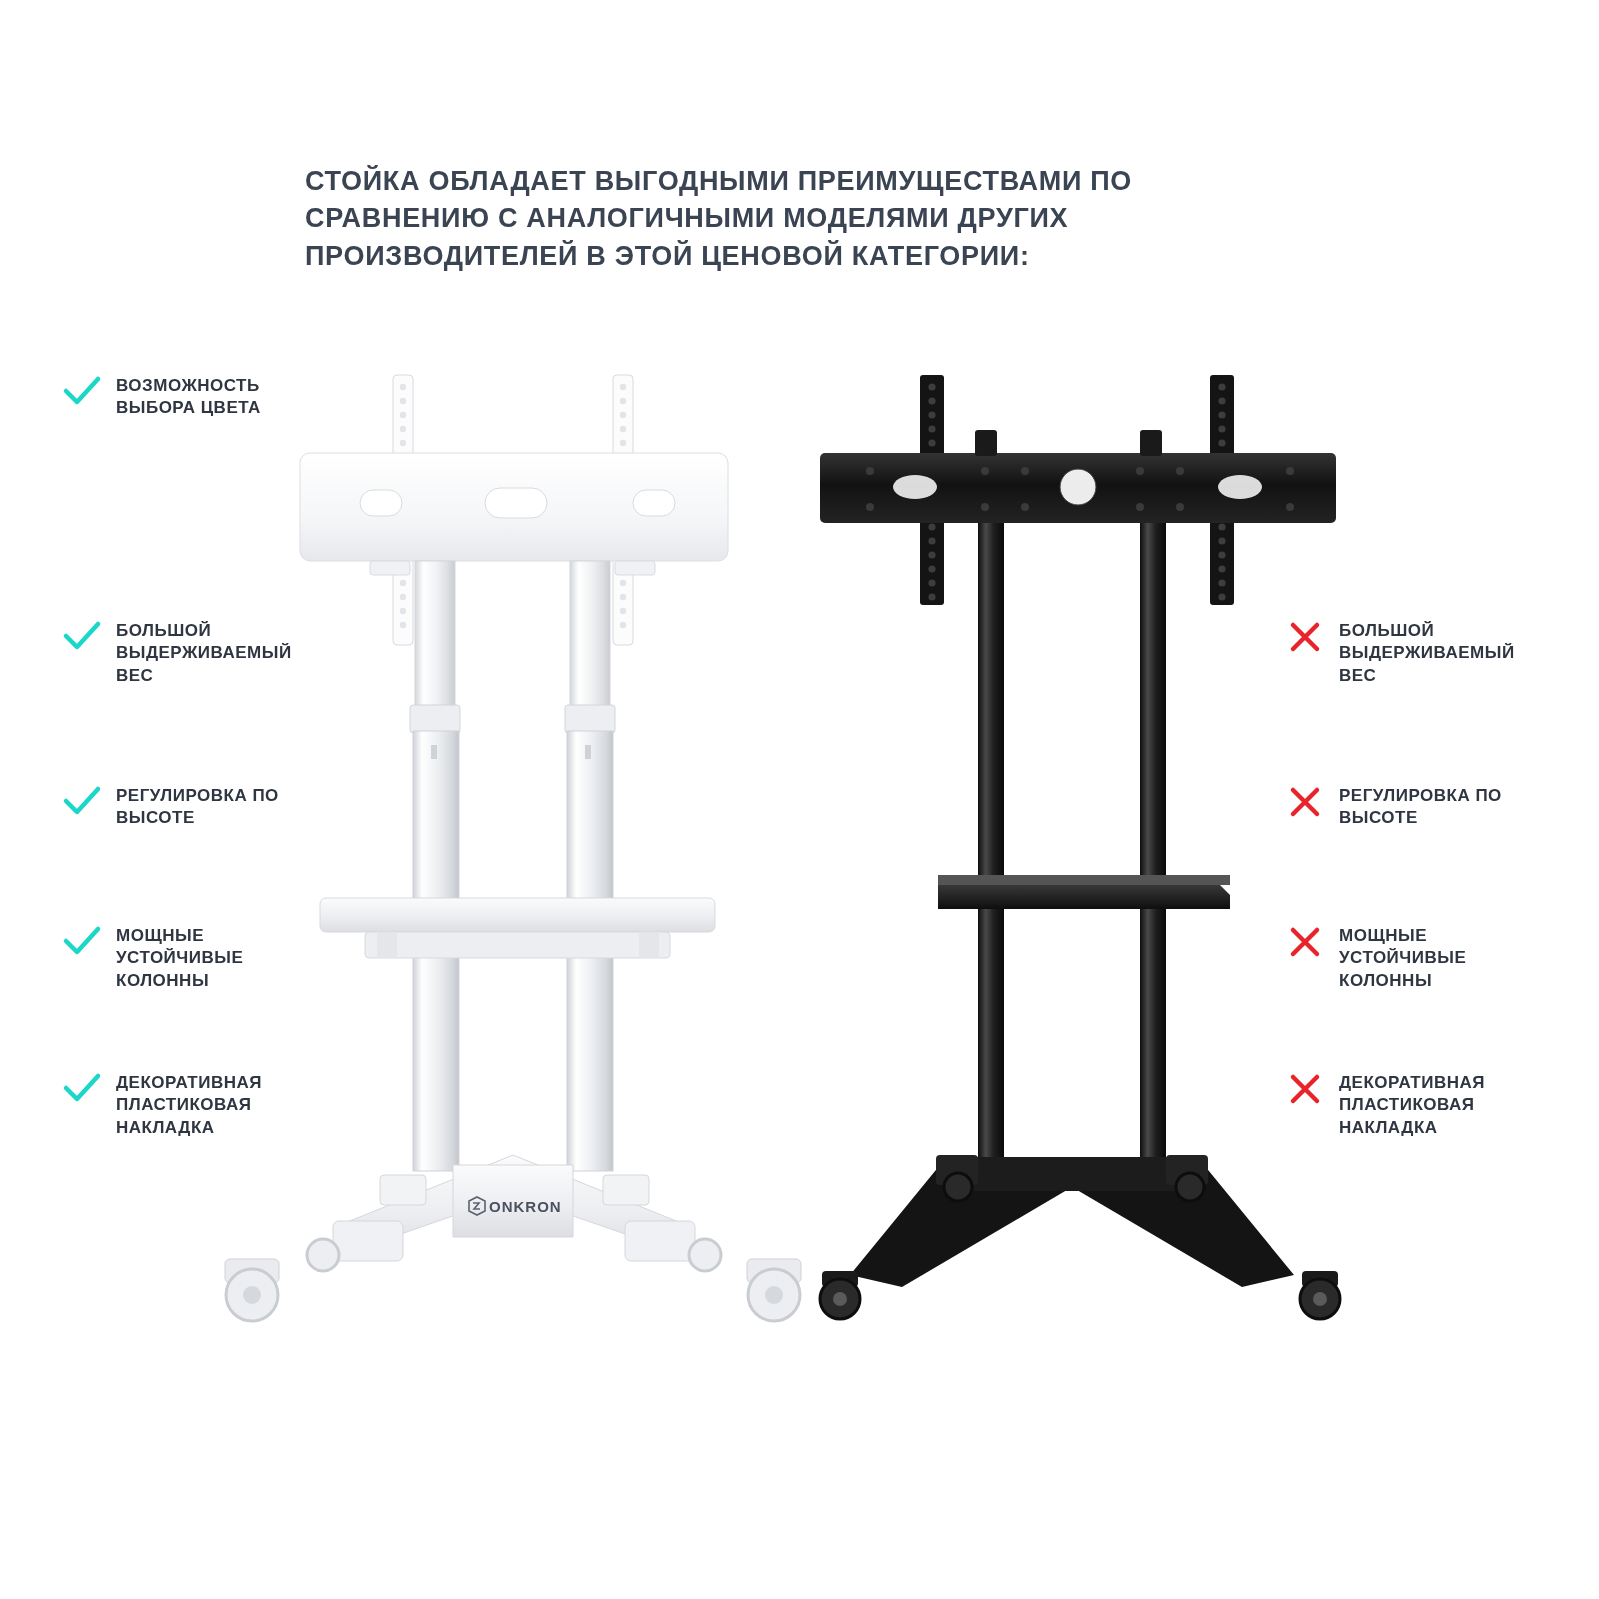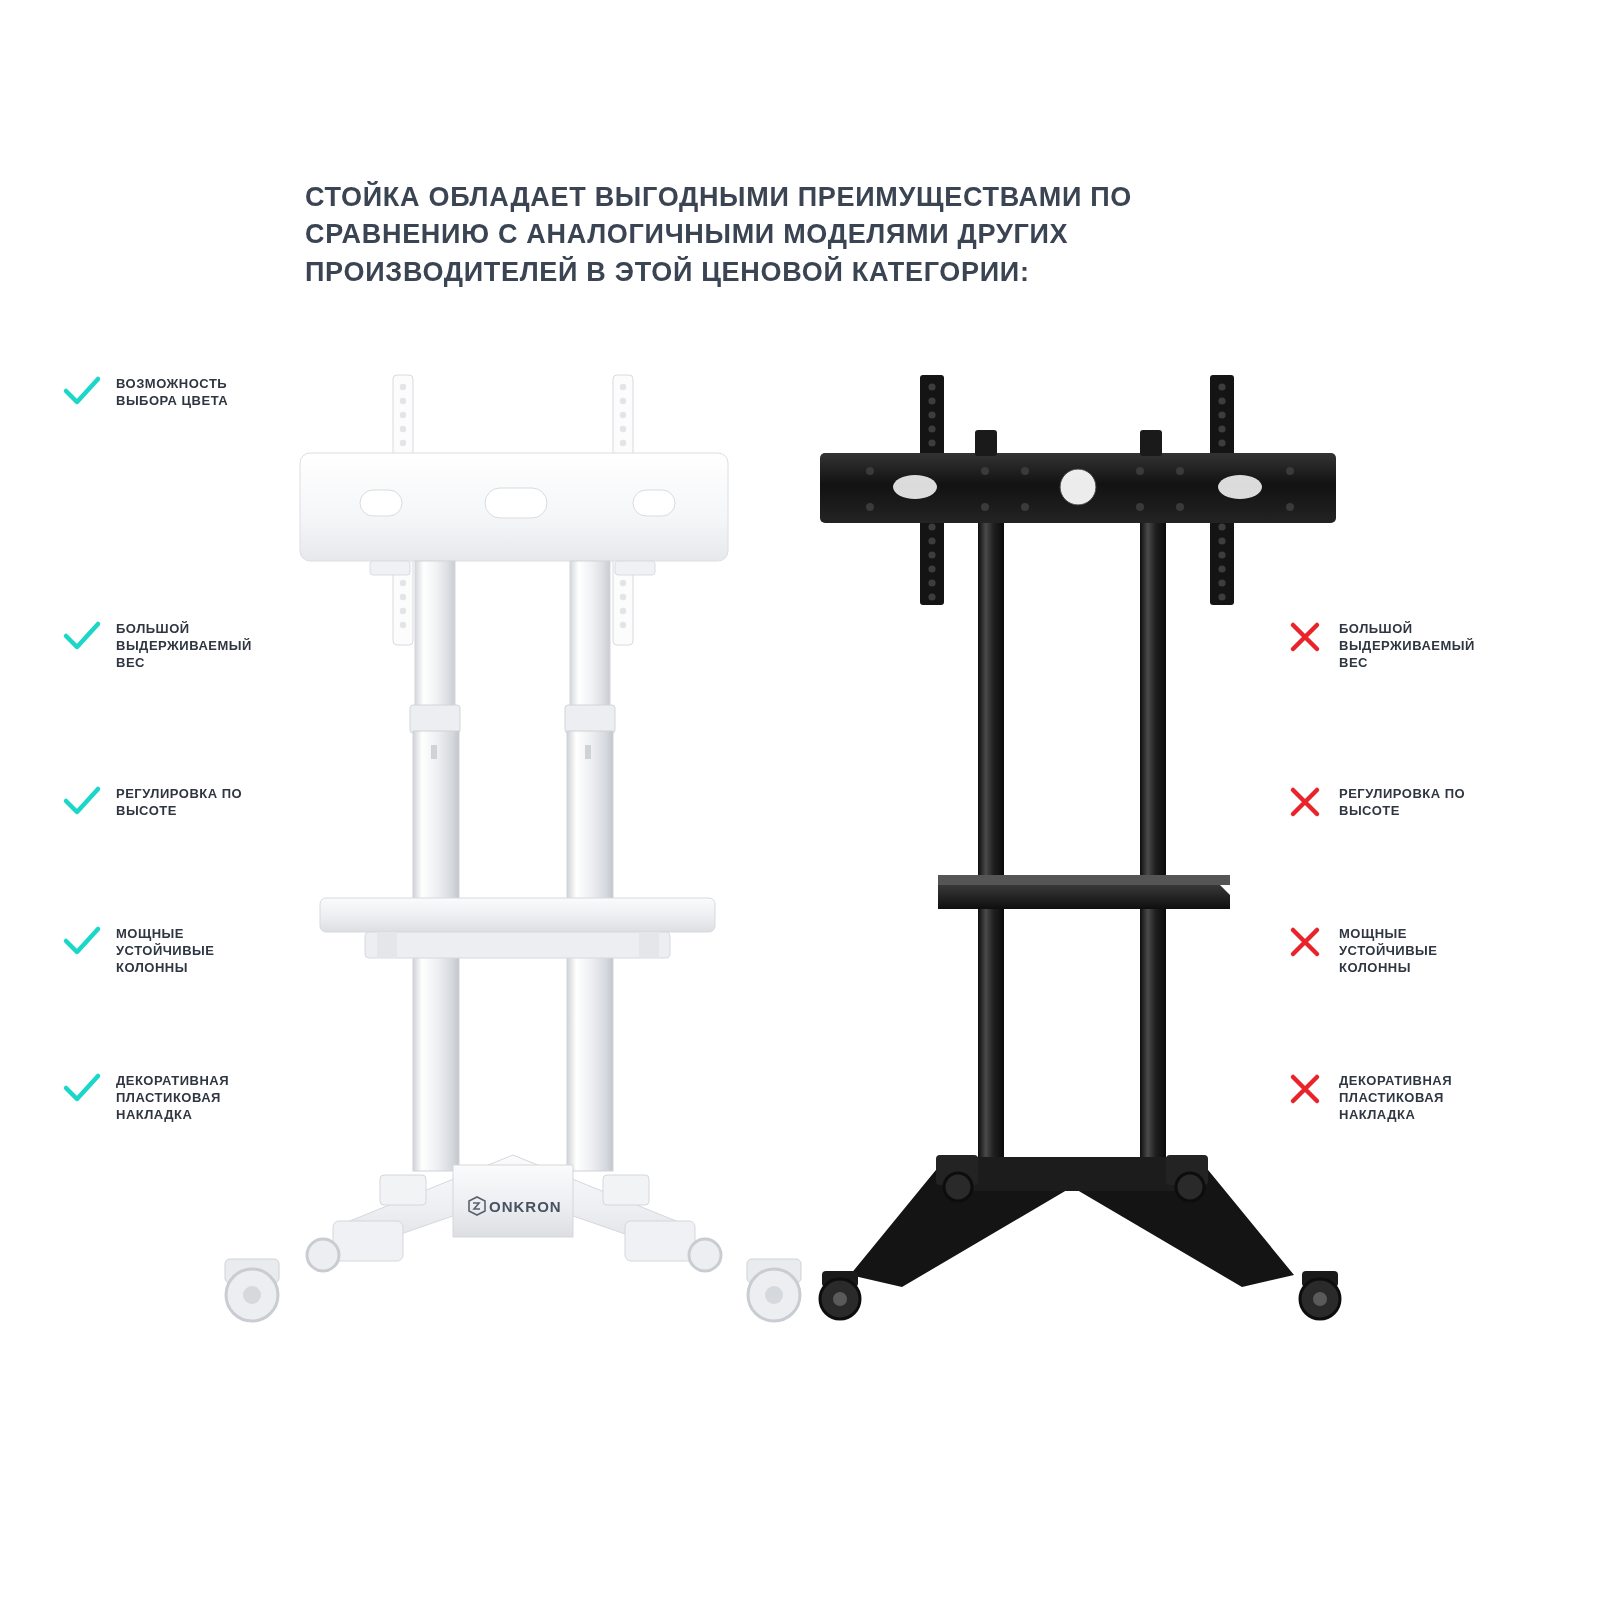--- a/index.html
+++ b/index.html
@@ -16,32 +16,31 @@
   .heading{
     position:absolute;
     left:305px; top:163px;
     width:900px;
     font-size:27px;
     font-weight:bold;
     letter-spacing:0.7px;
     line-height:1.38;
     color:#3b4452;
     text-transform:uppercase;
-    margin-top:16px;
   }
 
   
   .feat{
     position:absolute;
     display:flex;
     align-items:flex-start;
     gap:14px;
   }
   .feat .label{
-    font-size:13px;
+    font-size:17px;
     font-weight:bold;
     color:#2f3642;
     letter-spacing:0.5px;
     line-height:1.32;
     text-transform:uppercase;
     white-space:pre-line;
   }
   .mark{width:40px;height:34px;flex:0 0 40px;}
   .mark svg{display:block;}
 

